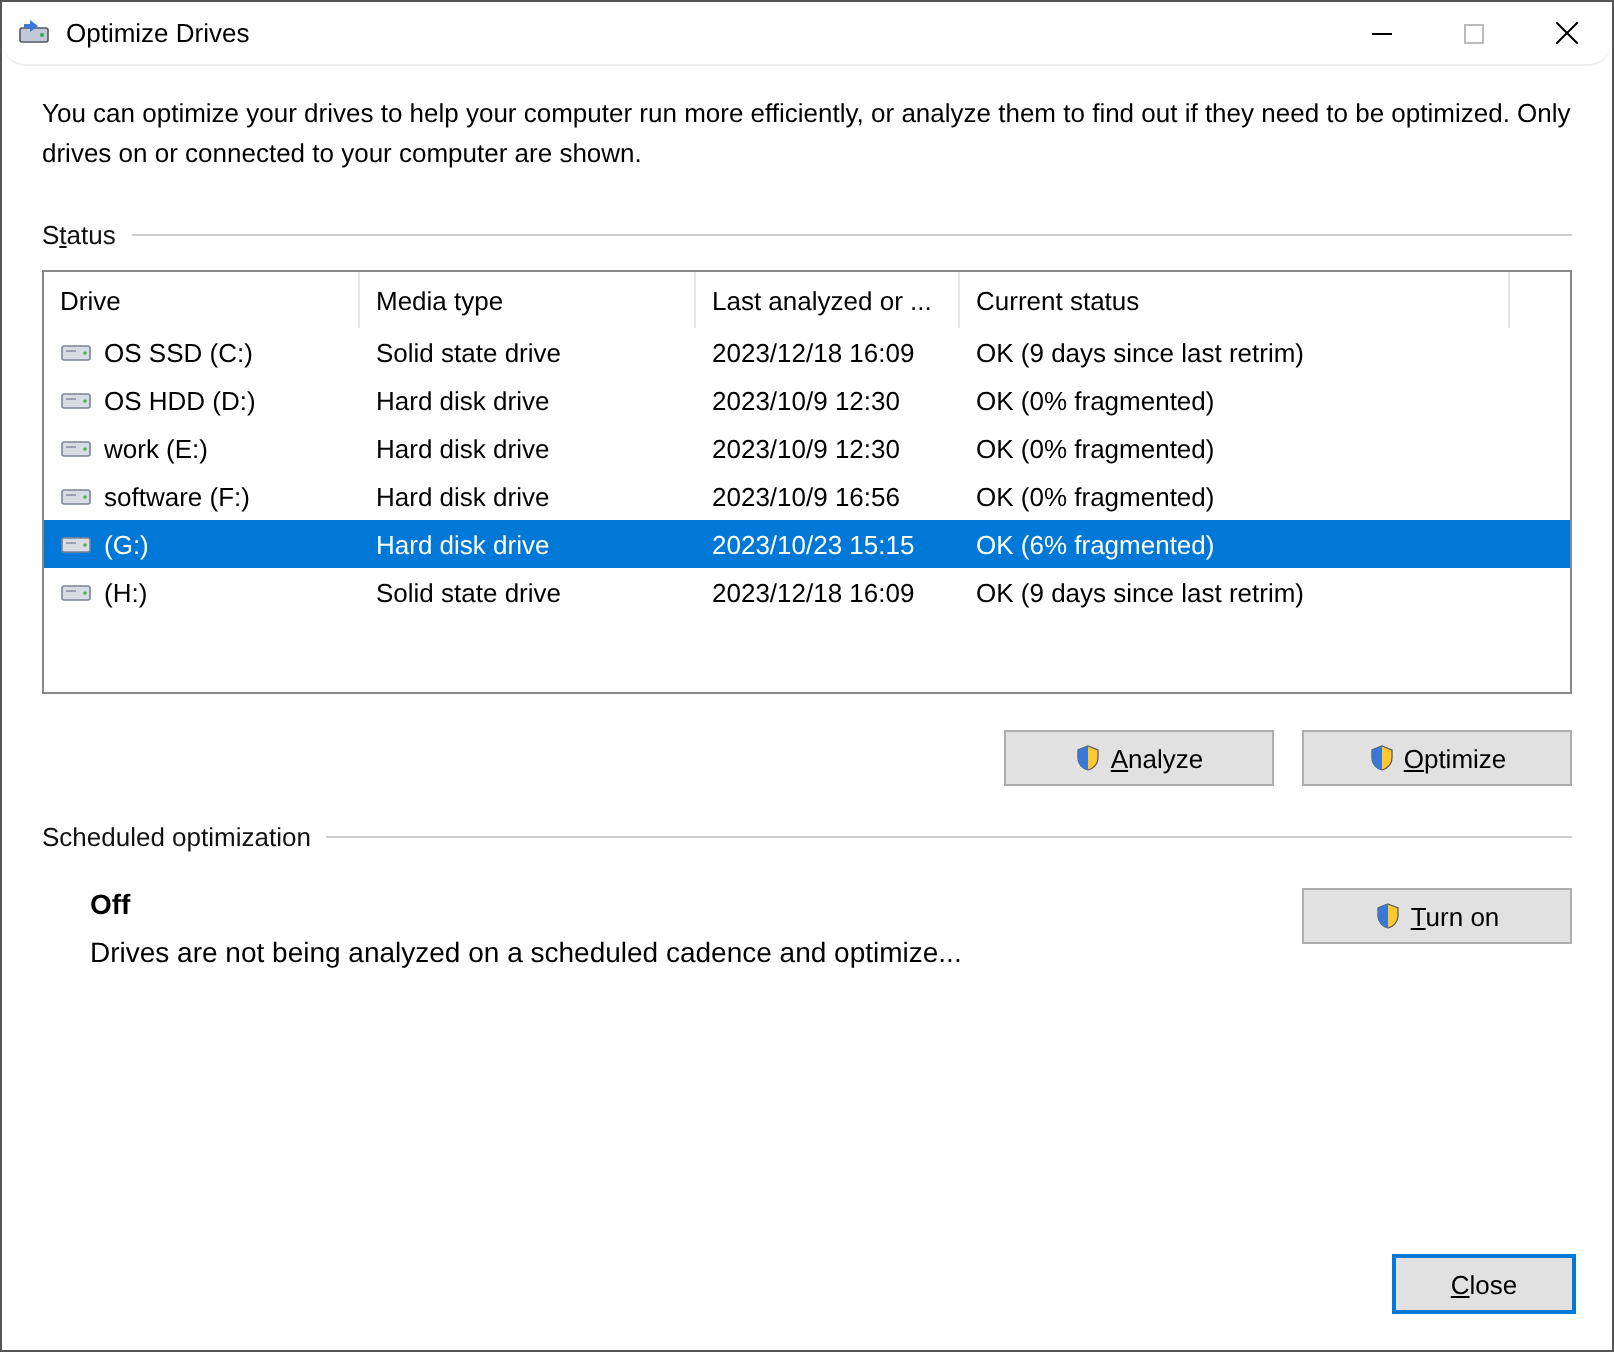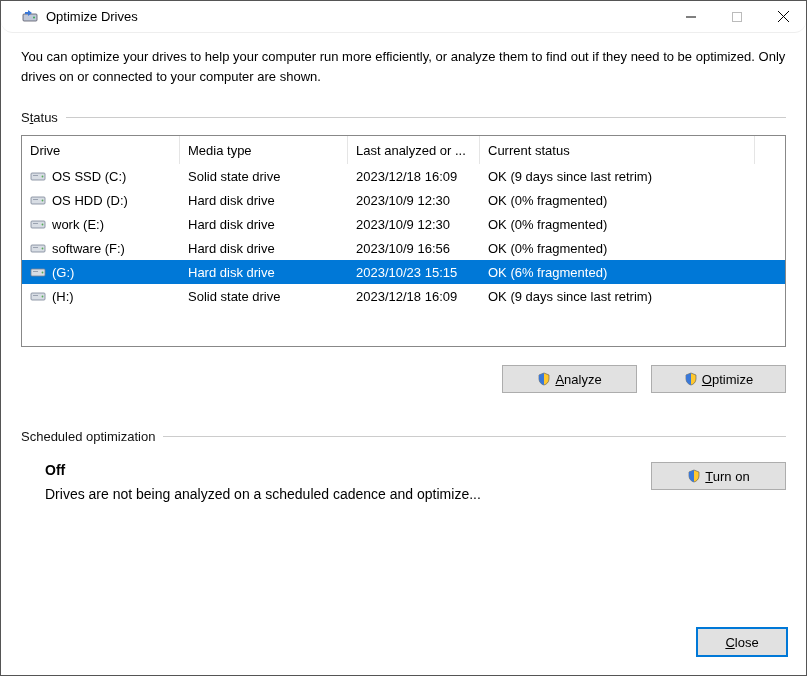--- a/index.html
+++ b/index.html
@@ -9,21 +9,21 @@
       background: #fff;
       width: 807px;
       height: 676px;
       overflow: hidden;
       border: 1px solid #555;
     }
     .titlebar {
       height: 32px;
       display: flex;
       align-items: center;
-      padding-left: 21px;
+      padding-left: 8px;
       border-bottom: 1px solid #eee;
       border-radius: 12px;
     }
     .titlebar .app-icon {
       width: 16px; height: 16px;
       margin-right: 8px;
       display: flex;
       align-items: center;
       justify-content: center;
     }
@@ -93,21 +93,21 @@
     .drive-icon {
       width: 16px; height: 14px;
       margin-right: 6px;
       flex-shrink: 0;
     }
     .btn-row {
       display: flex;
       justify-content: flex-end;
       gap: 14px;
       margin-top: 18px;
-      margin-bottom: 36px;
+      margin-bottom: 18px;
     }
     .button {
       min-width: 135px;
       height: 28px;
       border: 1px solid #adadad;
       background: #e1e1e1;
       display: flex;
       align-items: center;
       justify-content: center;
       font-size: 13px;

